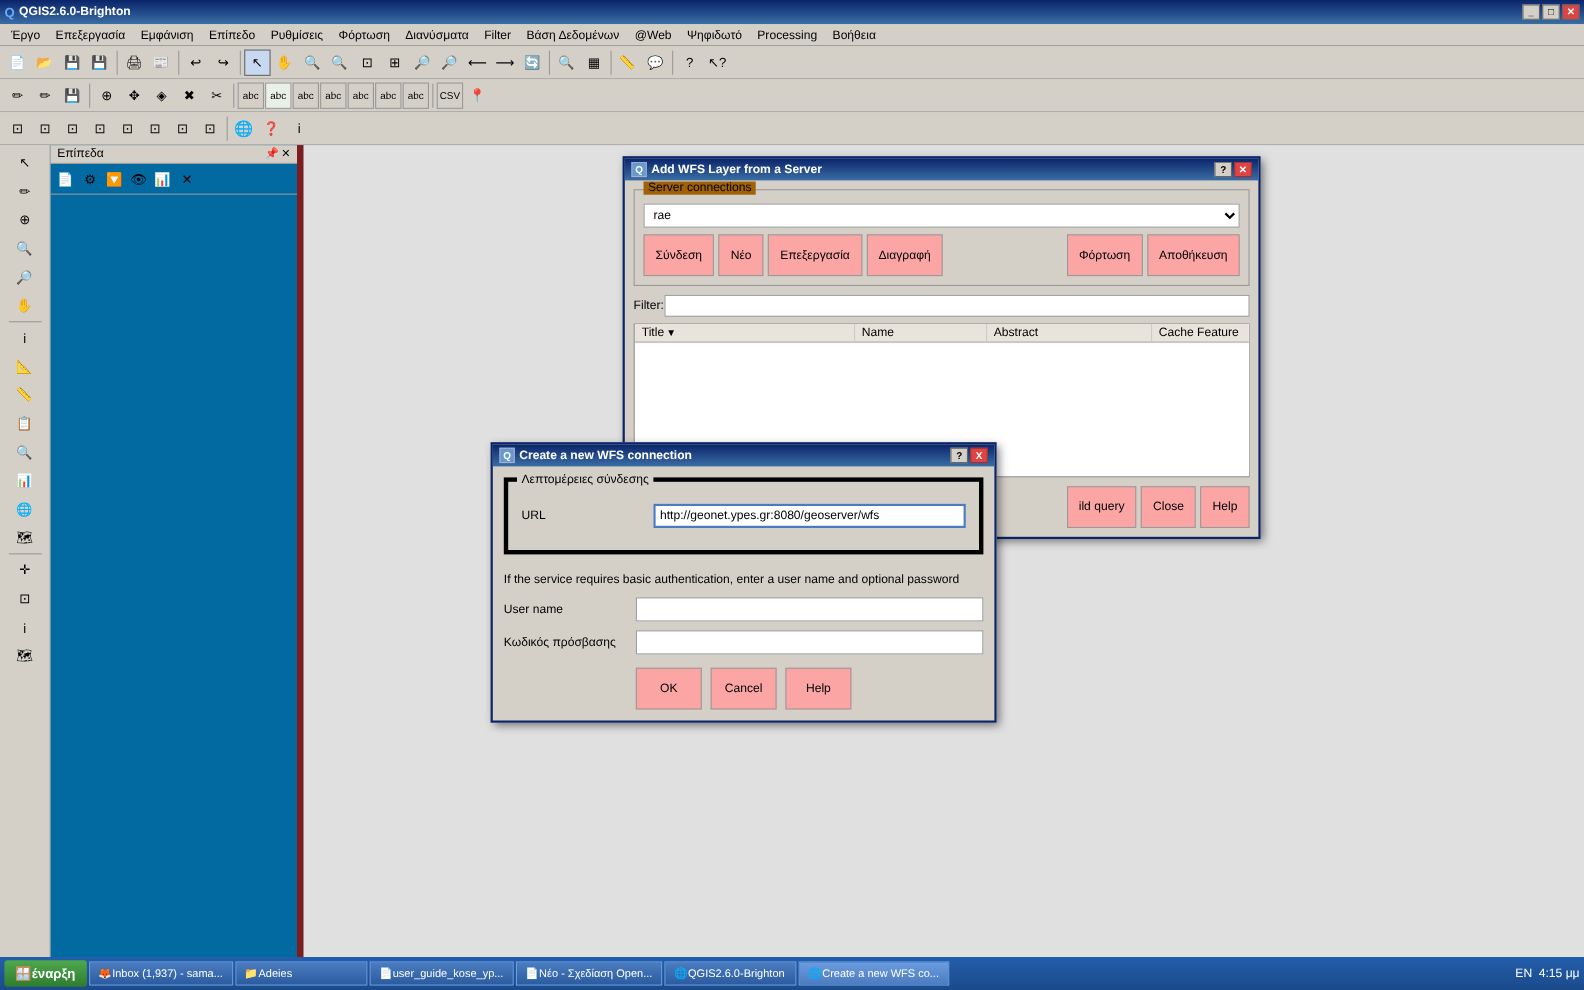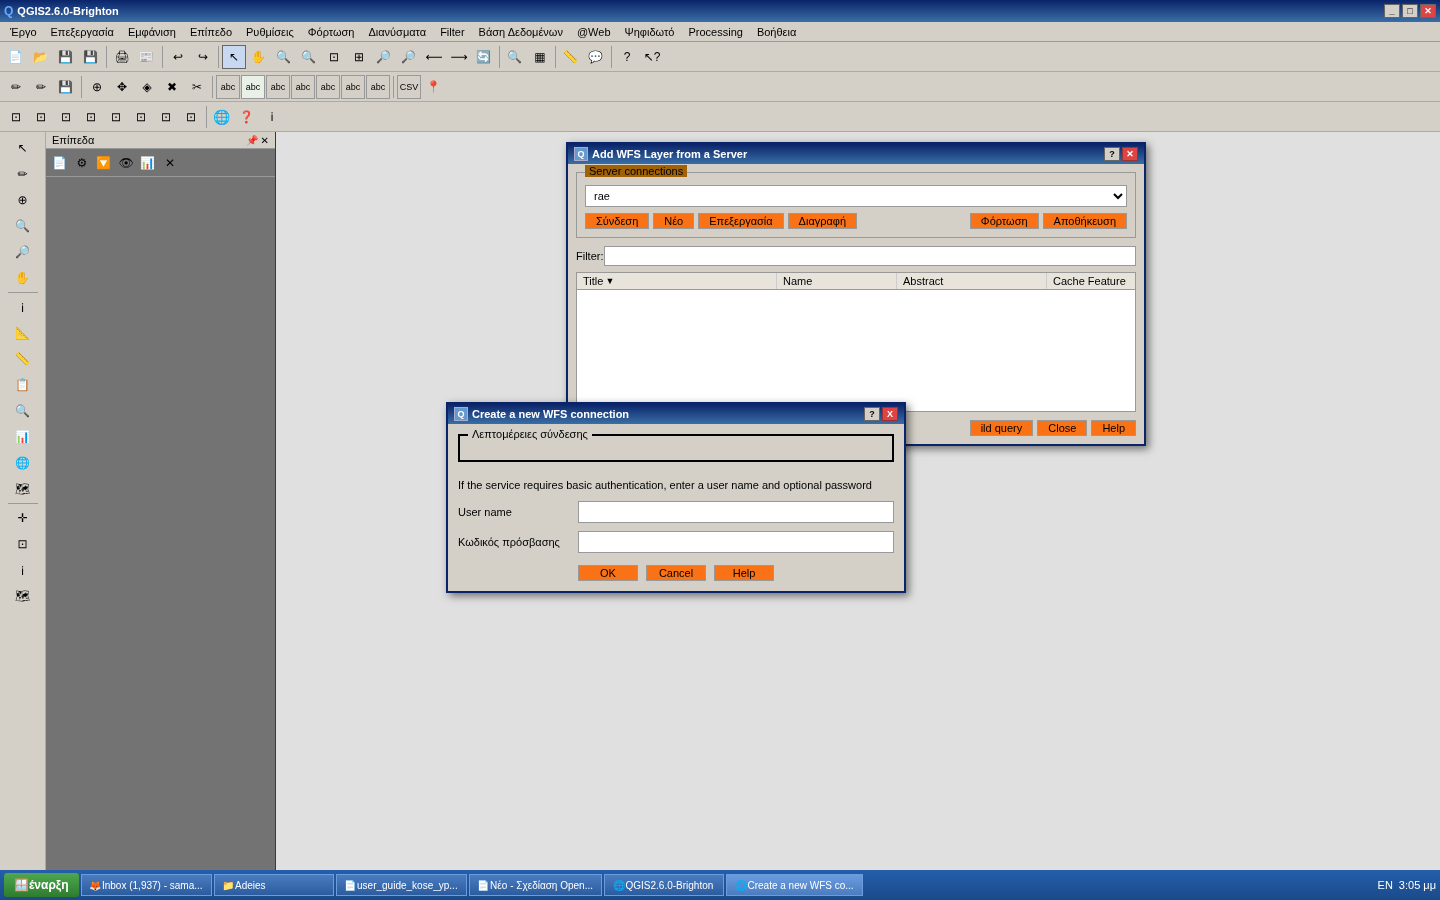--- a/index.html
+++ b/index.html
@@ -246,24 +246,24 @@
     }
     .server-select {
       flex: 1;
       height: 22px;
       border: 1px solid #999;
       background: white;
       padding: 0 4px;
       font-size: 11px;
     }
     .btn {
-      height: 16px;
+      height: 38px;
       padding: 0 10px;
       border: 1px solid #999;
-      background: #f97316;
+      background: #fca5a5;
       cursor: pointer;
       font-size: 11px;
       display: flex;
       align-items: center;
       text-align: right;
     }
     .filter-row {
       display: flex;
       align-items: center;
       gap: 0;
@@ -497,21 +497,21 @@
     <button class="toolbar-btn">📊</button>
     <button class="toolbar-btn">🌐</button>
     <button class="toolbar-btn">🗺</button>
     <div class="toolbar-sep" style="width:30px;height:1px;"></div>
     <button class="toolbar-btn">✛</button>
     <button class="toolbar-btn">⊡</button>
     <button class="toolbar-btn">ℹ</button>
     <button class="toolbar-btn">🗺</button>
   </div>
 
-  <div style="width:230px; background:#737373; border-right:1px solid #7f1d1d;">
+  <div style="width:230px; background:#0369a1; border-right:6px solid #7f1d1d;">
     <div class="layers-panel-title">
       <span>Επίπεδα</span>
       <div style="display:flex;gap:2px;">
         <span style="cursor:pointer;font-size:10px;">📌</span>
         <span style="cursor:pointer;font-size:10px;">✕</span>
       </div>
     </div>
     <div class="layers-toolbar">
       <button class="toolbar-btn" style="width:20px;height:20px;">📄</button>
       <button class="toolbar-btn" style="width:20px;height:20px;">⚙</button>
@@ -595,22 +595,26 @@
         <div style="display:flex;align-items:center;">
           <div class="dialog-title-icon">Q</div>
           <span>Create a new WFS connection</span>
         </div>
         <div class="dialog-title-controls">
           <div class="dialog-help-btn">?</div>
           <div class="dialog-close-btn">X</div>
         </div>
       </div>
       <div style="padding:10px;">
-        <div style="border:2px solid #000000;padding:12px;position:relative;margin-bottom:16px;">
+        <div style="border:4px solid #000000;padding:12px;position:relative;margin-bottom:16px;">
           <span style="position:absolute;top:-8px;left:8px;background:#d4d0c8;padding:0 4px;font-size:11px;">Λεπτομέρειες σύνδεσης</span>
+          <div class="form-row">
+            <span class="form-label">URL</span>
+            <input class="form-input active" type="text" value="http://geonet.ypes.gr:8080/geoserver/wfs" style="">
+          </div>
         </div>
         <p class="info-text">If the service requires basic authentication, enter a user name and optional password</p>
         <div class="form-row">
           <span class="form-label">User name</span>
           <input class="form-input" type="text" style="">
         </div>
         <div class="form-row">
           <span class="form-label">Κωδικός πρόσβασης</span>
           <input class="form-input" type="password" style="">
         </div>
@@ -663,15 +667,15 @@
   <div class="taskbar-item">
     <span>🌐</span>
     <span>QGIS2.6.0-Brighton</span>
   </div>
   <div class="taskbar-item active">
     <span>🌐</span>
     <span>Create a new WFS co...</span>
   </div>
   <div class="taskbar-right">
     <span>EN</span>
-    <span>3:05 μμ</span>
+    <span>4:15 μμ</span>
   </div>
 </div>
 
 </body></html>

